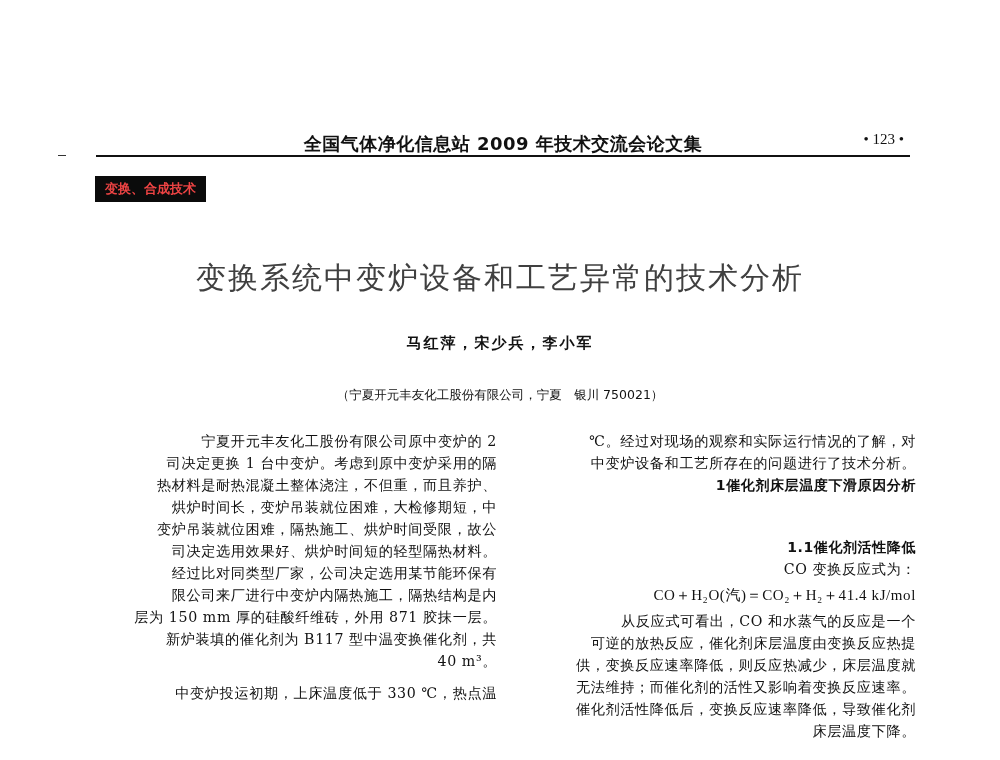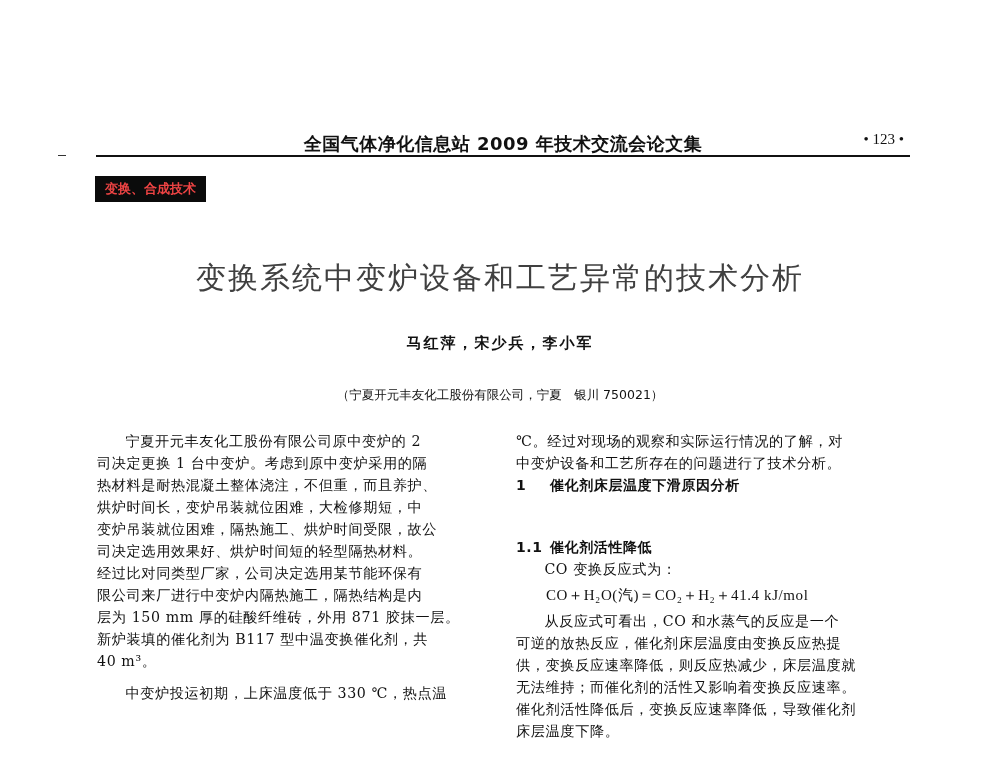--- a/index.html
+++ b/index.html
@@ -45,21 +45,21 @@
     .col {
       position: absolute; top: 430px; width: 400px; font-size: 14.2px; line-height: 22px;
       font-family: "DejaVu Serif", serif; letter-spacing: 0.6px;
     }
     .col.left { left: 97px; }
     .col.right { left: 516px; }
     .h1 { font-weight: bold; font-family: "DejaVu Sans", sans-serif; font-size: 14px; }
     .h2 { font-weight: bold; font-family: "DejaVu Sans", sans-serif; font-size: 14px; margin-top: 40px; }
     .h-num { display: inline-block; min-width: 34px; }
     .eq { padding-left: 2em; margin: 4px 0 4px 0 !important; font-family: "Liberation Serif", serif; font-size: 15px; }
-    .line { display: block; white-space: nowrap; overflow: hidden; }
+    .line { display: block; white-space: nowrap; overflow: hidden; text-align: right; }
   </style>
 </head>
 <body>
 
 <div class="running-head">
   <div class="journal">全国气体净化信息站 2009 年技术交流会论文集</div>
   <div class="page-no">• 123 •</div>
 </div>
 <div class="head-rule"></div>
 <div class="stray-mark"></div>

